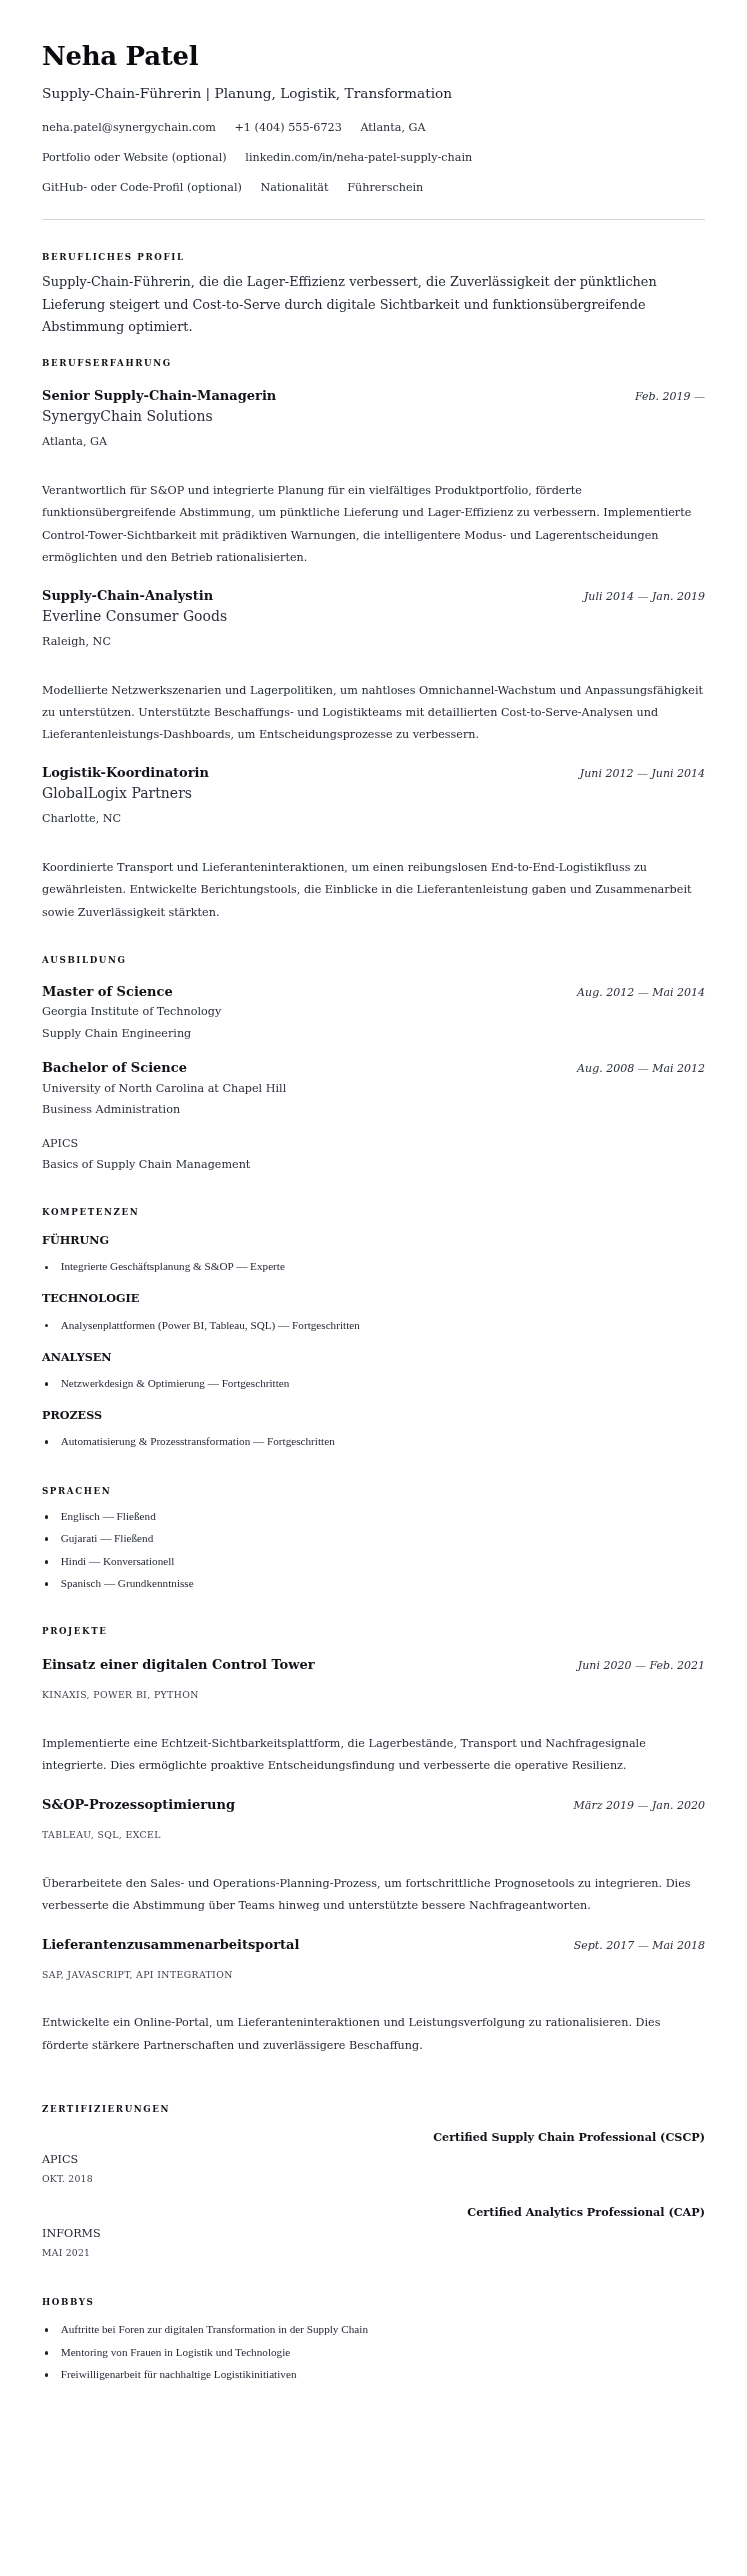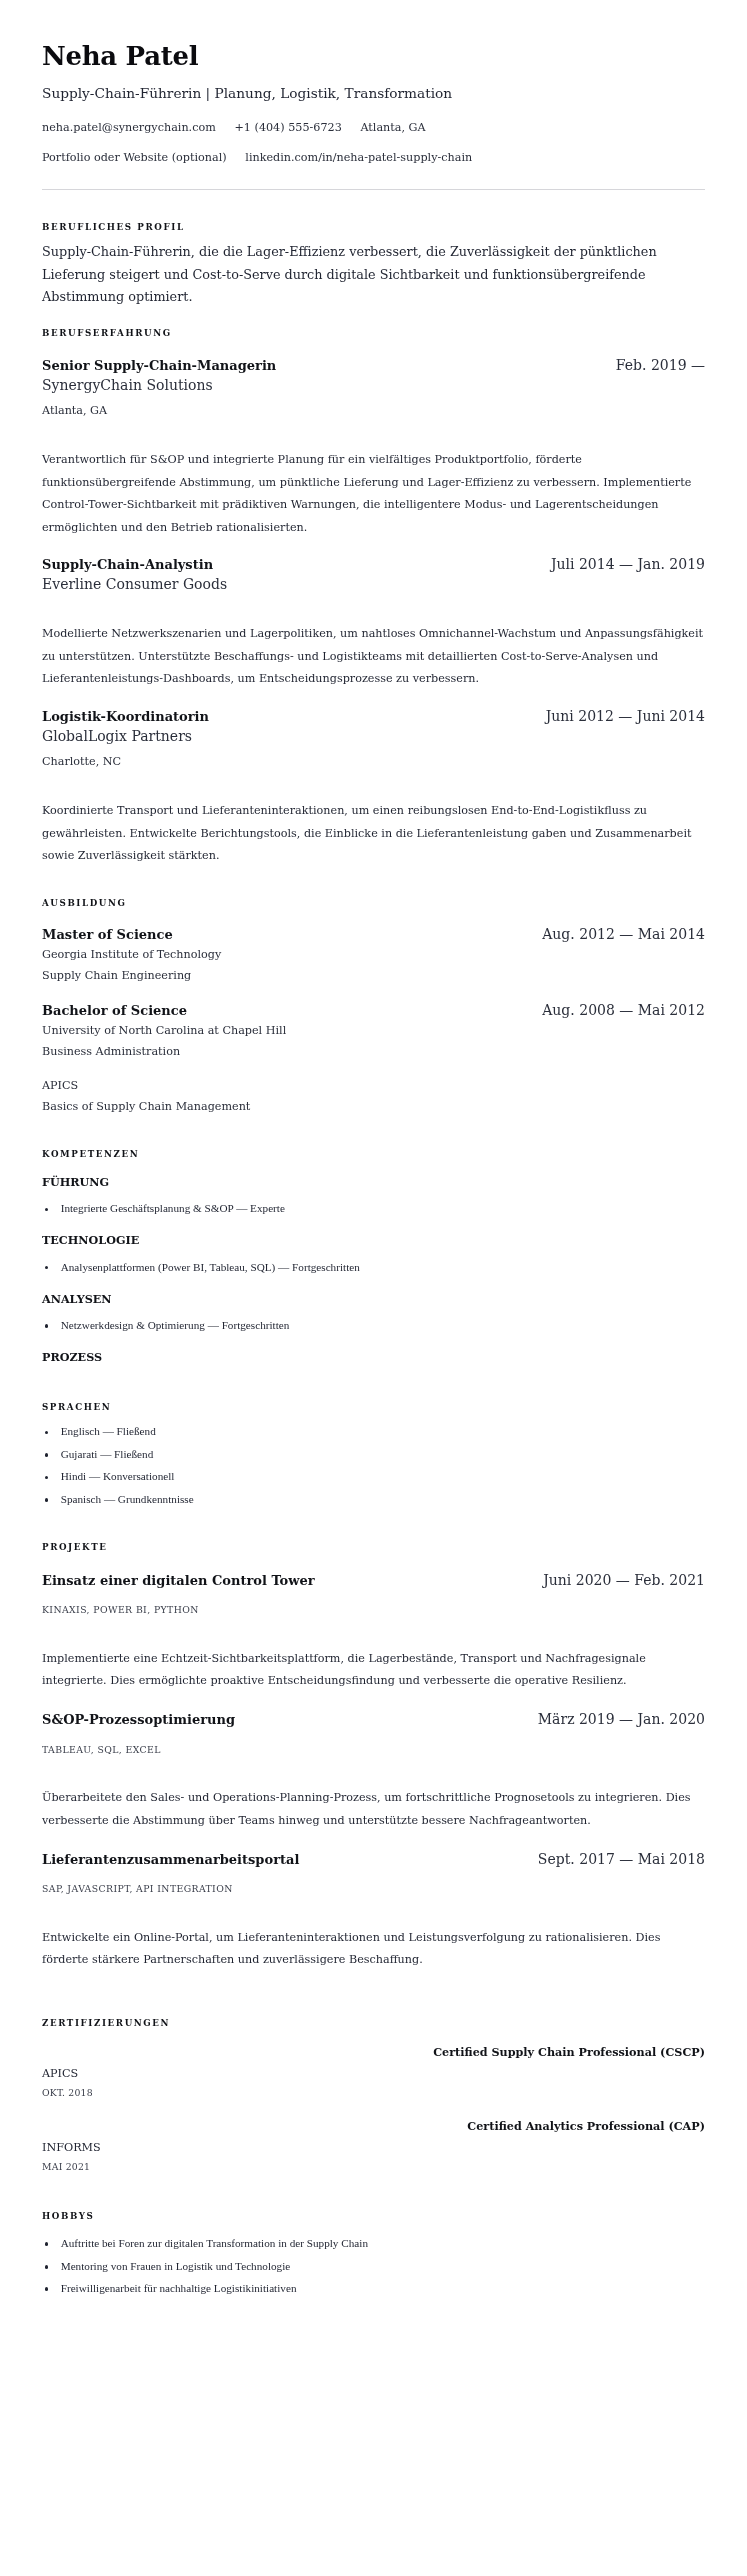--- a/index.html
+++ b/index.html
@@ -27,21 +27,21 @@
     color: #111318; line-height: 12.5px;
   }
   .profile-label { margin-top: 31px; }
   .profile-text { font-size: 12.8px; line-height: 22.4px; margin-top: 7.5px; color: #1f2330; }
 
   .exp-label { margin-top: 18.7px; }
 
   .entry { margin-top: 17.4px; }
   .entry-head { display: flex; justify-content: space-between; align-items: baseline; }
   .entry-title { font-size: 13px; font-weight: bold; color: #111318; line-height: 17.4px; }
-  .entry-date { font-size: 14px; color: #2a2e3a; line-height: 16px; white-space: nowrap; }
+  .entry-date { font-size: 11px; color: #2a2e3a; line-height: 16px; white-space: nowrap; font-style: italic; }
   .entry-sub { font-size: 14px; color: #2a2e3a; line-height: 15px; margin-top: 3.7px; }
   .entry-loc { font-size: 11.2px; color: #2a2e3a; line-height: 15px; margin-top: 10px; }
   .entry-desc { font-size: 11.2px; line-height: 22.4px; color: #1f2330; margin-top: 31px; }
 
   .edu-label { margin-top: 15px; }
   .edu-entry { margin-top: 16px; }
   .edu-entry:first-of-type { margin-top: 16px; }
   .edu-line { font-size: 11.2px; color: #2a2e3a; line-height: 15px; margin-top: 6.2px; }
   .edu-line.first { margin-top: 3.7px; }
 
@@ -86,20 +86,25 @@
 
     <div class="contact-row first">
       <span>neha.patel@synergychain.com</span>
       <span>+1 (404) 555-6723</span>
       <span>Atlanta, GA</span>
     </div>
     <div class="contact-row">
       <span>Portfolio oder Website (optional)</span>
       <span>linkedin.com/in/neha-patel-supply-chain</span>
     </div>
+    <div class="contact-row">
+      <span>GitHub- oder Code-Profil (optional)</span>
+      <span>Nationalität</span>
+      <span>Führerschein</span>
+    </div>
   </header>
 
   <div class="divider"></div>
 
   <section>
     <h2 class="section-label profile-label">BERUFLICHES PROFIL</h2>
     <p class="profile-text">Supply-Chain-Führerin, die die Lager-Effizienz verbessert, die Zuverlässigkeit der pünktlichen Lieferung steigert und Cost-to-Serve durch digitale Sichtbarkeit und funktionsübergreifende Abstimmung optimiert.</p>
   </section>
 
   <section>
@@ -114,20 +119,21 @@
       <div class="entry-loc">Atlanta, GA</div>
       <p class="entry-desc">Verantwortlich für S&amp;OP und integrierte Planung für ein vielfältiges Produktportfolio, förderte funktionsübergreifende Abstimmung, um pünktliche Lieferung und Lager-Effizienz zu verbessern. Implementierte Control-Tower-Sichtbarkeit mit prädiktiven Warnungen, die intelligentere Modus- und Lagerentscheidungen ermöglichten und den Betrieb rationalisierten.</p>
     </div>
 
     <div class="entry">
       <div class="entry-head">
         <span class="entry-title">Supply-Chain-Analystin</span>
         <span class="entry-date">Juli 2014 — Jan. 2019</span>
       </div>
       <div class="entry-sub">Everline Consumer Goods</div>
+      <div class="entry-loc">Raleigh, NC</div>
       <p class="entry-desc">Modellierte Netzwerkszenarien und Lagerpolitiken, um nahtloses Omnichannel-Wachstum und Anpassungsfähigkeit zu unterstützen. Unterstützte Beschaffungs- und Logistikteams mit detaillierten Cost-to-Serve-Analysen und Lieferantenleistungs-Dashboards, um Entscheidungsprozesse zu verbessern.</p>
     </div>
 
     <div class="entry">
       <div class="entry-head">
         <span class="entry-title">Logistik-Koordinatorin</span>
         <span class="entry-date">Juni 2012 — Juni 2014</span>
       </div>
       <div class="entry-sub">GlobalLogix Partners</div>
       <div class="entry-loc">Charlotte, NC</div>
@@ -174,20 +180,23 @@
     <ul class="bullets skill-list">
       <li>Analysenplattformen (Power BI, Tableau, SQL) — Fortgeschritten</li>
     </ul>
 
     <div class="skill-cat">ANALYSEN</div>
     <ul class="bullets skill-list">
       <li>Netzwerkdesign &amp; Optimierung — Fortgeschritten</li>
     </ul>
 
     <div class="skill-cat">PROZESS</div>
+    <ul class="bullets skill-list">
+      <li>Automatisierung &amp; Prozesstransformation — Fortgeschritten</li>
+    </ul>
   </section>
 
   <section>
     <h2 class="section-label lang-label">SPRACHEN</h2>
     <ul class="bullets lang-list">
       <li>Englisch — Fließend</li>
       <li>Gujarati — Fließend</li>
       <li>Hindi — Konversationell</li>
       <li>Spanisch — Grundkenntnisse</li>
     </ul>

